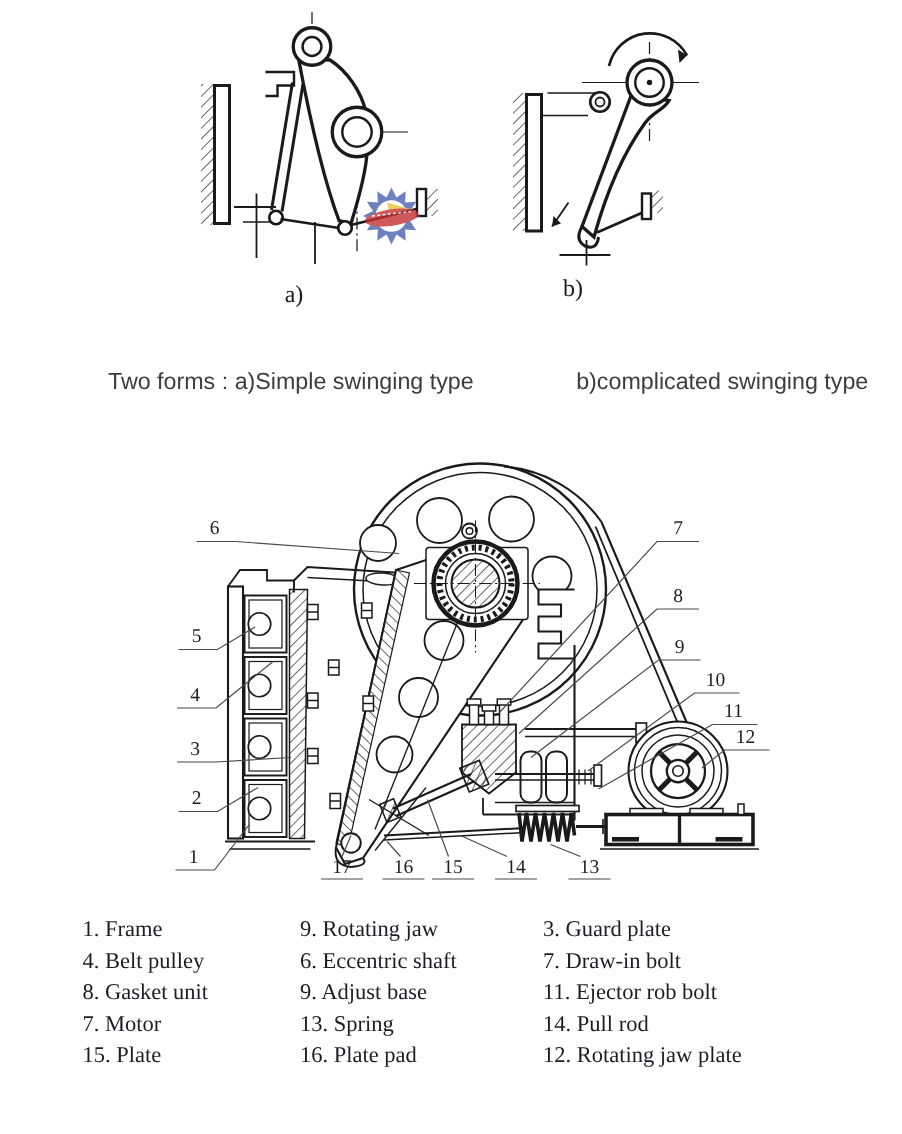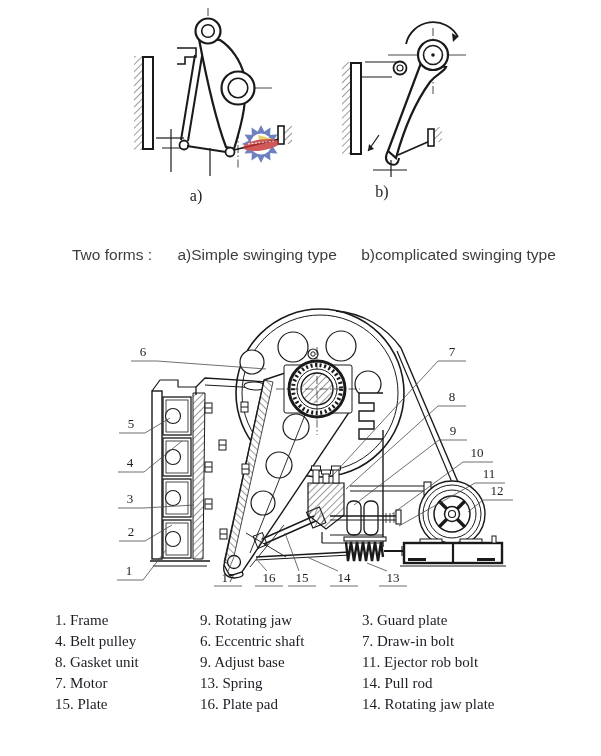--- a/index.html
+++ b/index.html
@@ -4,22 +4,22 @@
 <style>
   html,body{margin:0;padding:0;background:#fff;}
   #page{position:relative;width:601px;height:756px;background:#ffffff;overflow:hidden;
         font-family:"Liberation Serif", serif;}
   svg{position:absolute;left:0;}
   #figures-top{top:0;}
   #main-diagram{top:285px;}
   .caption{position:absolute;top:246px;left:72px;width:520px;
            font-family:"Liberation Sans", sans-serif;font-size:15.5px;color:#3d3d3d;
            white-space:nowrap;}
-  .caption .cap-a{margin-left:21px;}
-  .caption .cap-b{margin-left:20px;}
+  .caption .cap-a{margin-left:0;}
+  .caption .cap-b{margin-left:64px;}
   .legend{position:absolute;top:610px;left:55px;width:520px;
           display:grid;grid-template-columns:145px 162px 1fr;
           font-family:"Liberation Serif", serif;font-size:15px;line-height:21px;color:#1c1c24;}
   .legend span{white-space:nowrap;font-family:Liberation Serif, serif;}
   .num{font-family:"Liberation Serif", serif;font-size:13px;fill:#1c1c1c;}
   .figlabel{font-family:"Liberation Serif", serif;font-size:16px;fill:#1c1c1c;}
   .ln{stroke:#1a1a1a;fill:none;}
   .ldr{stroke:#4a4a4a;stroke-width:.8;fill:none;}
   .wht{fill:#ffffff;stroke:#1a1a1a;}
 </style>
@@ -356,15 +356,15 @@
     <span>6. Eccentric shaft</span>
     <span>7. Draw-in bolt</span>
     <span>8. Gasket unit</span>
     <span>9. Adjust base</span>
     <span>11. Ejector rob bolt</span>
     <span>7. Motor</span>
     <span>13. Spring</span>
     <span>14. Pull rod</span>
     <span>15. Plate</span>
     <span>16. Plate pad</span>
-    <span>14. Rotating jaw plate</span>
+    <span>12. Rotating jaw plate</span>
   </div>
 </div>
 
 </body></html>

